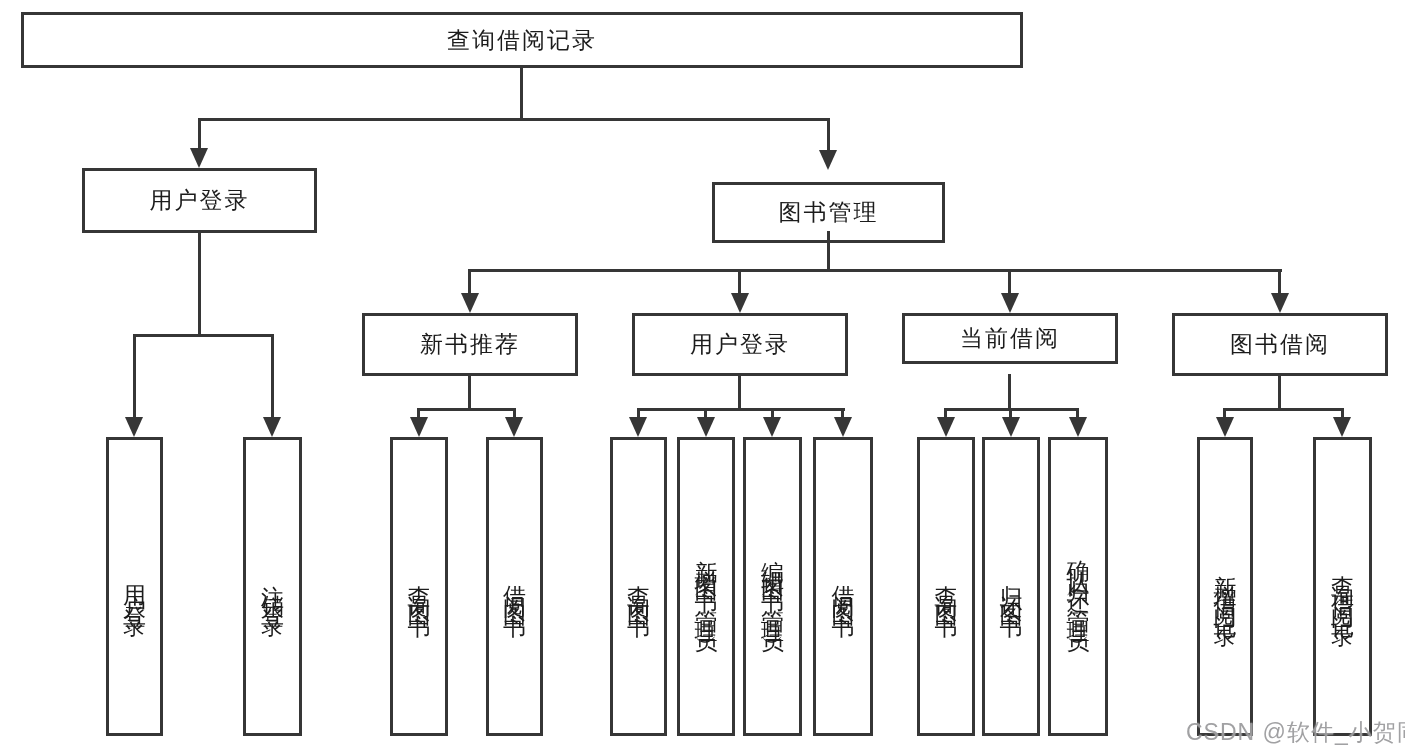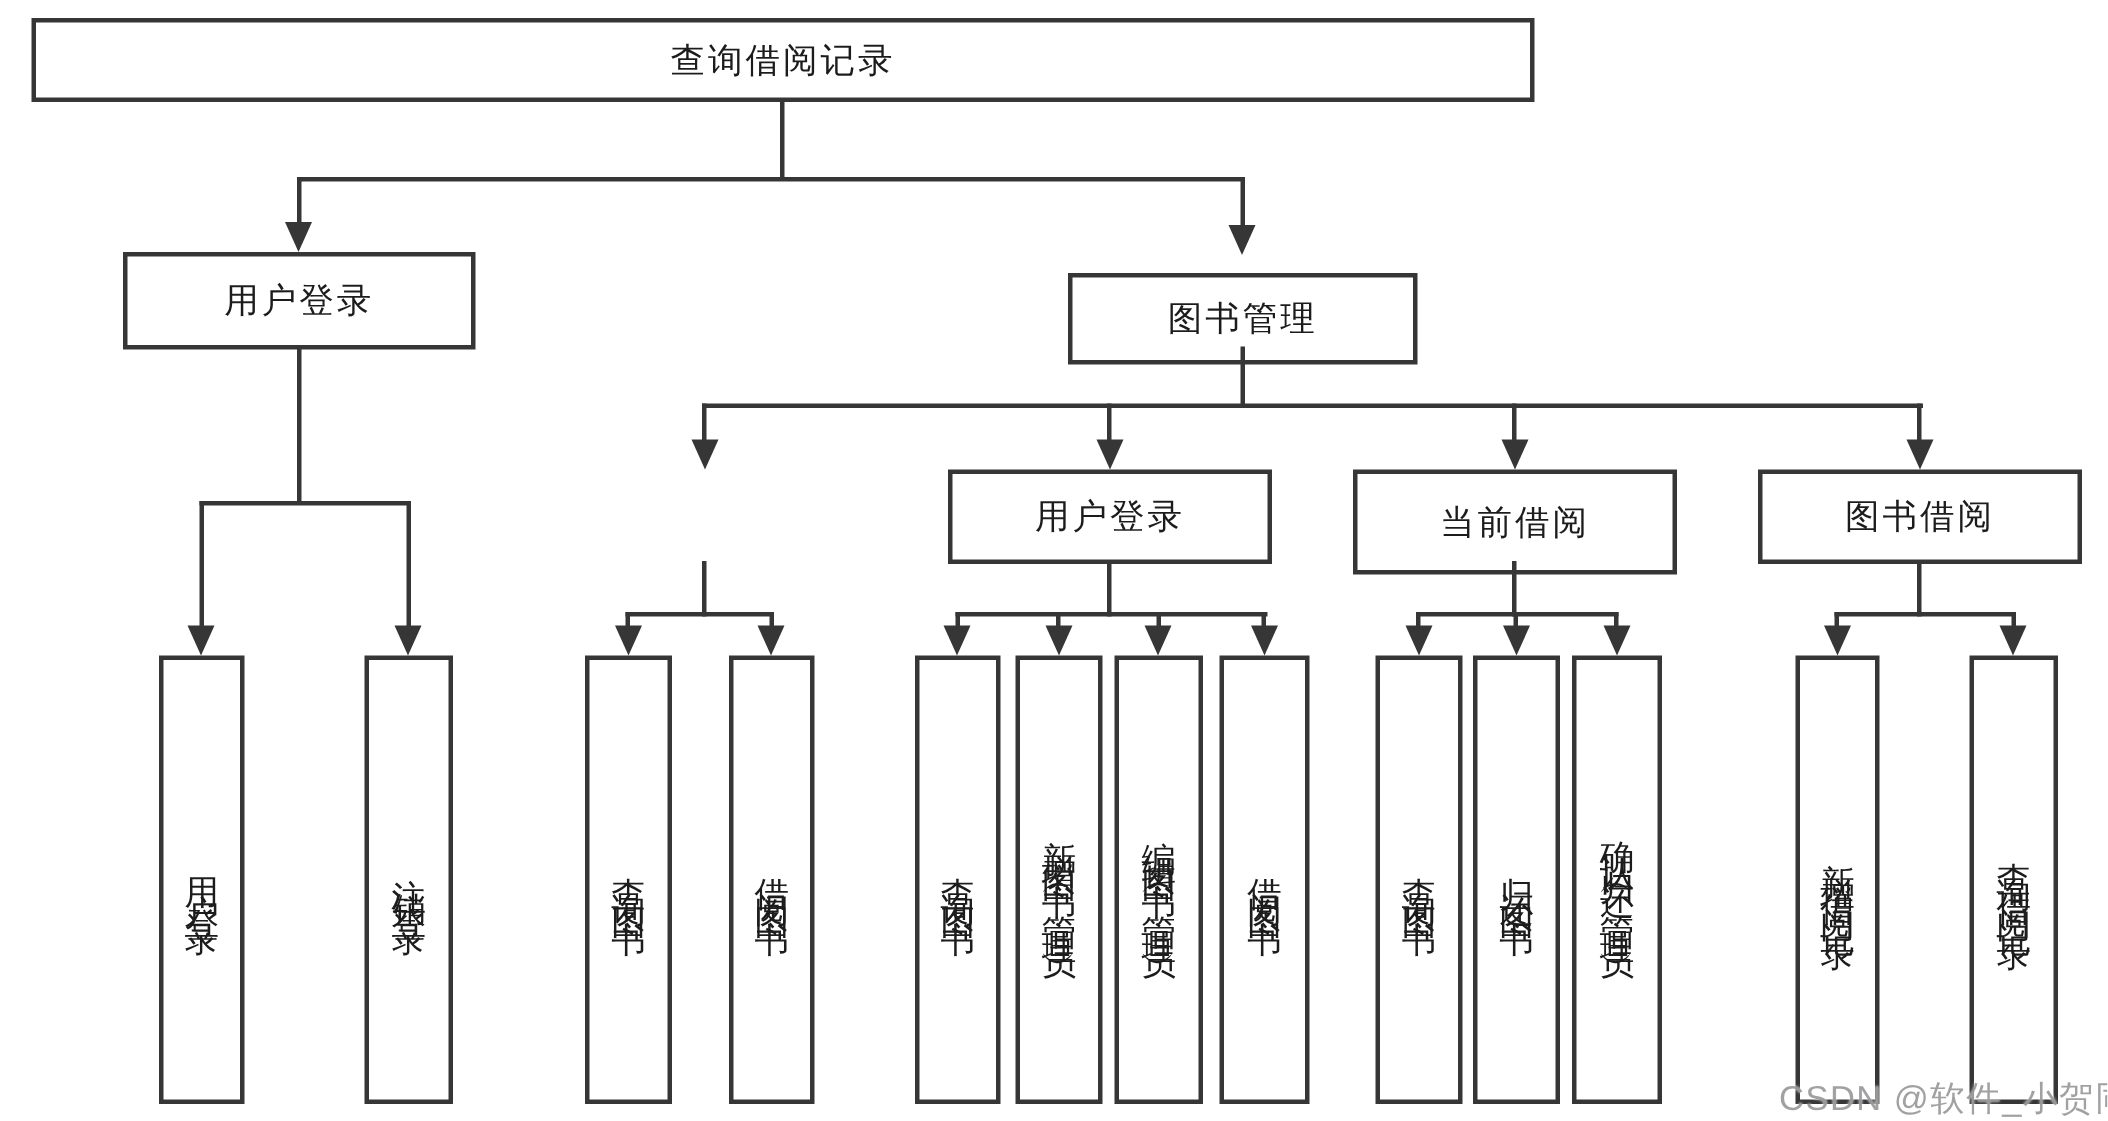--- a/index.html
+++ b/index.html
@@ -64,26 +64,29 @@
   </div>
 
   <div class="box" style="left:82px; top:168px; width:235px; height:65px;">
     <span>用户登录</span>
   </div>
 
   <div class="box" style="left:712px; top:170px; width:233px; height:61px;margin-top:12px;">
     <span>图书管理</span>
   </div>
 
+  <div class="box" style="left:362px; top:313px; width:216px; height:63px;">
+    <span>新书推荐</span>
+  </div>
 
   <div class="box" style="left:632px; top:313px; width:216px; height:63px;">
     <span>用户登录</span>
   </div>
 
-  <div class="box" style="left:902px; top:313px; width:216px; height:70px;">
+  <div class="box" style="left:902px; top:313px; width:216px; height:51px;">
     <span>当前借阅</span>
   </div>
 
   <div class="box" style="left:1172px; top:313px; width:216px; height:63px;">
     <span>图书借阅</span>
   </div>
 
   <div class="box vbox" style="left:106px; top:437px; width:57px; height:299px;">
     <span>用户登录</span>
   </div>

